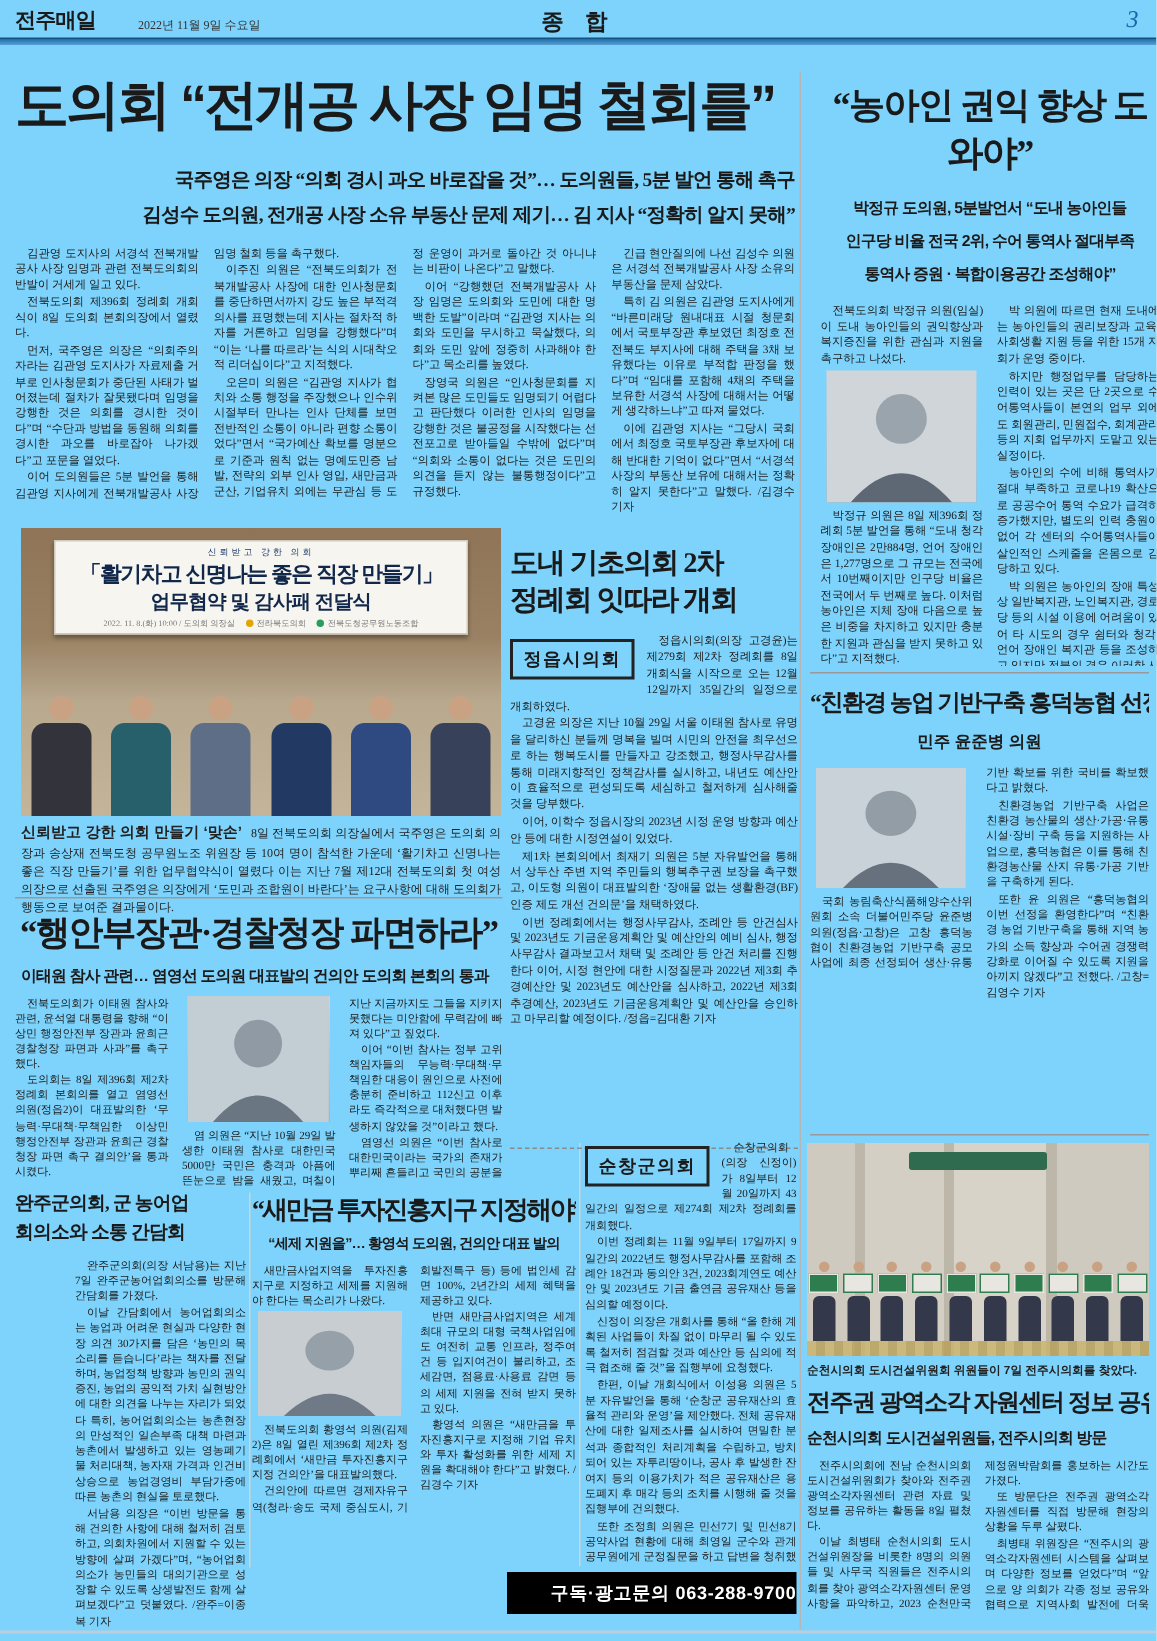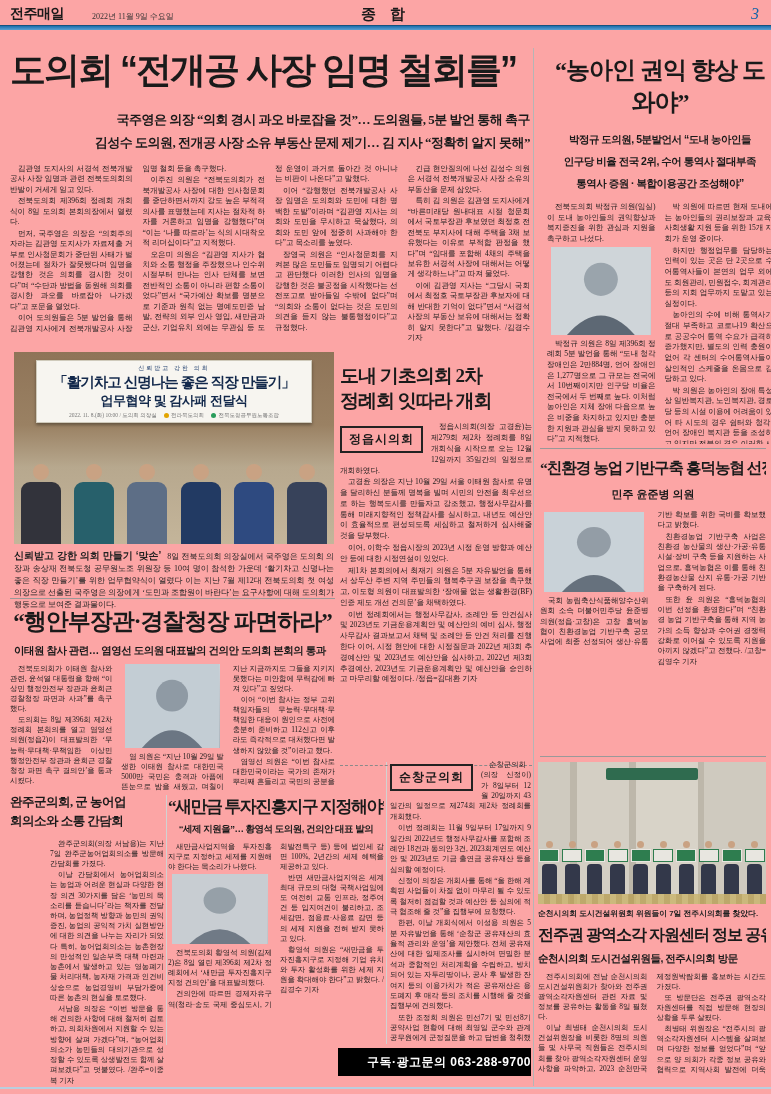--- a/index.html
+++ b/index.html
@@ -1,20 +1,20 @@
 <!DOCTYPE html>
 <html style="--accent-blue: #1e6fb5; --page-num-blue: #1565a8; --ad-bg: #000000; --rule-gray: #999999;"><head>
 <meta charset="utf-8">
 <style>
   :root{
     --accent-blue:#1e6fb5; --page-num-blue:#1565a8; --ad-bg:#000; --rule-gray:#999;
   }
   *{box-sizing:border-box;margin:0;padding:0;}
   html,body{background:#e9e9e9;}
-  #page{position:relative;width:771px;height:1094px;background:#fca5a5;overflow:hidden;
+  #page{position:relative;width:771px;height:1094px;background:#7dd3fc;overflow:hidden;
         font-family:"Liberation Serif",serif;color:#1a1a1a;}
   p{margin:0 0 1px 0;text-indent:8px;}
   .just{text-align:justify;}
   
   .hdr{position:absolute;top:5px;left:10px;width:751px;height:18px;}
   .hdr-paper{position:absolute;left:0;top:0;font-family:"Liberation Sans",sans-serif;font-weight:bold;font-size:14px;letter-spacing:-0.5px;}
   .hdr-date{position:absolute;left:82px;top:6px;font-size:8px;color:#333;}
   .hdr-section{position:absolute;left:50%;transform:translateX(-50%);top:0;font-weight:bold;font-size:15px;letter-spacing:5px;font-family:"Liberation Sans",sans-serif;}
   .hdr-page{position:absolute;right:2px;top:0;font-size:16px;font-style:italic;color:var(--page-num-blue);}
   .hdr-bar{position:absolute;top:25px;left:0;width:771px;height:5px;border-top:1px solid #14527f;

